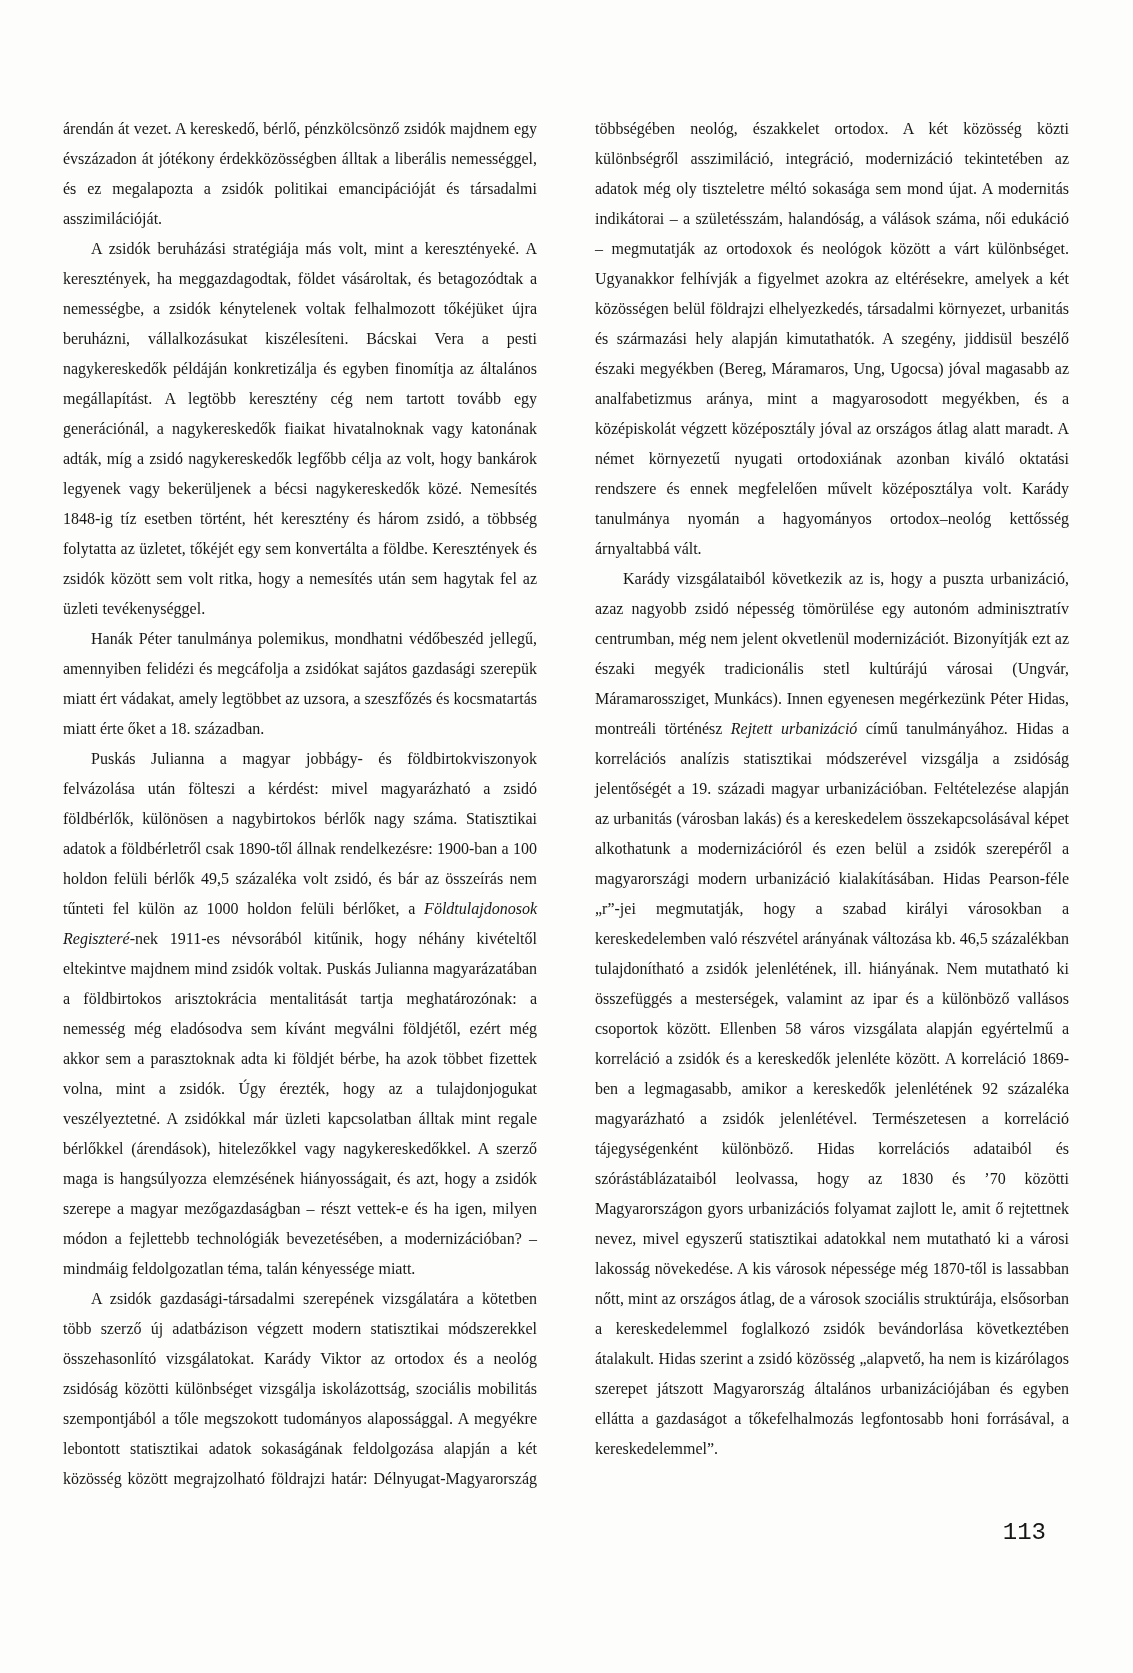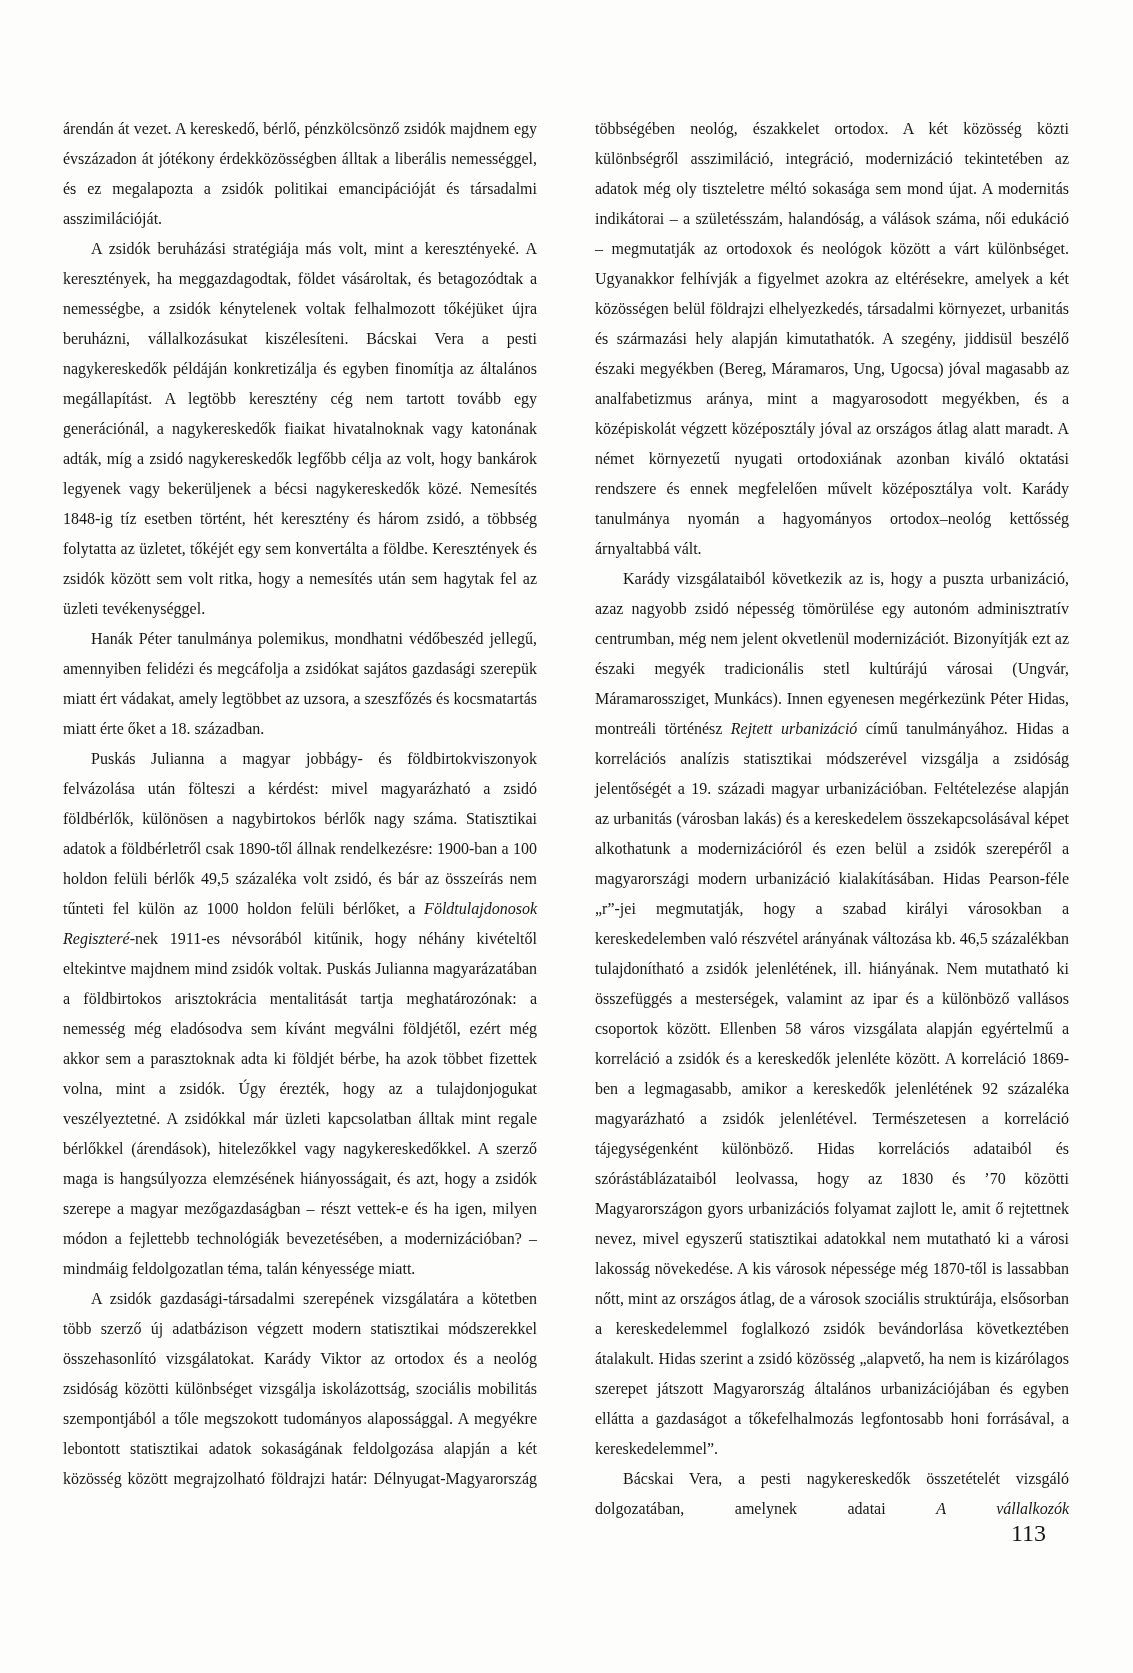--- a/index.html
+++ b/index.html
@@ -47,34 +47,34 @@
   }
   .page-number {
     position: absolute;
     top: 1518px;
     left: 593px;
     width: 453px;
     text-align: right;
     font-size: 24px;
     line-height: 30px;
     color: #161616;
+    font-family: Liberation Mono, monospace;
   }
 </style>
 </head>
 <body>
 
 <div class="page">
   <div class="columns">
     <div class="column" id="col-left">
         <p><span>árendán át vezet. A kereskedő, bérlő, pénzkölcsönző zsidók majdnem egy évszázadon át jótékony érdekközösségben álltak a liberális nemességgel, és ez megalapozta a zsidók politikai emancipációját és társadalmi asszimilációját.</span></p>
         <p class="indent"><span>A zsidók beruházási stratégiája más volt, mint a keresztényeké. A keresztények, ha meggazdagodtak, földet vásároltak, és betagozódtak a nemességbe, a zsidók kénytelenek voltak felhalmozott tőkéjüket újra beruházni, vállalkozásukat kiszélesíteni. Bácskai Vera a pesti nagykereskedők példáján konkretizálja és egyben finomítja az általános megállapítást. A legtöbb keresztény cég nem tartott tovább egy generációnál, a nagykereskedők fiaikat hivatalnoknak vagy katonának adták, míg a zsidó nagykereskedők legfőbb célja az volt, hogy bankárok legyenek vagy bekerüljenek a bécsi nagykereskedők közé. Nemesítés 1848-ig tíz esetben történt, hét keresztény és három zsidó, a többség folytatta az üzletet, tőkéjét egy sem konvertálta a földbe. Keresztények és zsidók között sem volt ritka, hogy a nemesítés után sem hagytak fel az üzleti tevékenységgel.</span></p>
         <p class="indent"><span>Hanák Péter tanulmánya polemikus, mondhatni védőbeszéd jellegű, amennyiben felidézi és megcáfolja a zsidókat sajátos gazdasági szerepük miatt ért vádakat, amely legtöbbet az uzsora, a szeszfőzés és kocsmatartás miatt érte őket a 18. században.</span></p>
         <p class="indent"><span>Puskás Julianna a magyar jobbágy- és földbirtokviszonyok felvázolása után fölteszi a kérdést: mivel magyarázható a zsidó földbérlők, különösen a nagybirtokos bérlők nagy száma. Statisztikai adatok a földbérletről csak 1890-től állnak rendelkezésre: 1900-ban a 100 holdon felüli bérlők 49,5 százaléka volt zsidó, és bár az összeírás nem tűnteti fel külön az 1000 holdon felüli bérlőket, a </span><em>Földtulajdonosok Regiszteré</em><span>-nek 1911-es névsorából kitűnik, hogy néhány kivételtől eltekintve majdnem mind zsidók voltak. Puskás Julianna magyarázatában a földbirtokos arisztokrácia mentalitását tartja meghatározónak: a nemesség még eladósodva sem kívánt megválni földjétől, ezért még akkor sem a parasztoknak adta ki földjét bérbe, ha azok többet fizettek volna, mint a zsidók. Úgy érezték, hogy az a tulajdonjogukat veszélyeztetné. A zsidókkal már üzleti kapcsolatban álltak mint regale bérlőkkel (árendások), hitelezőkkel vagy nagykereskedőkkel. A szerző maga is hangsúlyozza elemzésének hiányosságait, és azt, hogy a zsidók szerepe a magyar mezőgazdaságban – részt vettek-e és ha igen, milyen módon a fejlettebb technológiák bevezetésében, a modernizációban? – mindmáig feldolgozatlan téma, talán kényessége miatt.</span></p>
         <p class="indent continues"><span>A zsidók gazdasági-társadalmi szerepének vizsgálatára a kötetben több szerző új adatbázison végzett modern statisztikai módszerekkel összehasonlító vizsgálatokat. Karády Viktor az ortodox és a neológ zsidóság közötti különbséget vizsgálja iskolázottság, szociális mobilitás szempontjából a tőle megszokott tudományos alapossággal. A megyékre lebontott statisztikai adatok sokaságának feldolgozása alapján a két közösség között megrajzolható földrajzi határ: Délnyugat-Magyarország</span></p>
       </div>
     <div class="column" id="col-right">
         <p><span>többségében neológ, északkelet ortodox. A két közösség közti különbségről asszimiláció, integráció, modernizáció tekintetében az adatok még oly tiszteletre méltó sokasága sem mond újat. A modernitás indikátorai – a születésszám, halandóság, a válások száma, női edukáció – megmutatják az ortodoxok és neológok között a várt különbséget. Ugyanakkor felhívják a figyelmet azokra az eltérésekre, amelyek a két közösségen belül földrajzi elhelyezkedés, társadalmi környezet, urbanitás és származási hely alapján kimutathatók. A szegény, jiddisül beszélő északi megyékben (Bereg, Máramaros, Ung, Ugocsa) jóval magasabb az analfabetizmus aránya, mint a magyarosodott megyékben, és a középiskolát végzett középosztály jóval az országos átlag alatt maradt. A német környezetű nyugati ortodoxiának azonban kiváló oktatási rendszere és ennek megfelelően művelt középosztálya volt. Karády tanulmánya nyomán a hagyományos ortodox–neológ kettősség árnyaltabbá vált.</span></p>
         <p class="indent"><span>Karády vizsgálataiból következik az is, hogy a puszta urbanizáció, azaz nagyobb zsidó népesség tömörülése egy autonóm adminisztratív centrumban, még nem jelent okvetlenül modernizációt. Bizonyítják ezt az északi megyék tradicionális stetl kultúrájú városai (Ungvár, Máramarossziget, Munkács). Innen egyenesen megérkezünk Péter Hidas, montreáli történész </span><em>Rejtett urbanizáció</em><span> című tanulmányához. Hidas a korrelációs analízis statisztikai módszerével vizsgálja a zsidóság jelentőségét a 19. századi magyar urbanizációban. Feltételezése alapján az urbanitás (városban lakás) és a kereskedelem összekapcsolásával képet alkothatunk a modernizációról és ezen belül a zsidók szerepéről a magyarországi modern urbanizáció kialakításában. Hidas Pearson-féle „r”-jei megmutatják, hogy a szabad királyi városokban a kereskedelemben való részvétel arányának változása kb. 46,5 százalékban tulajdonítható a zsidók jelenlétének, ill. hiányának. Nem mutatható ki összefüggés a mesterségek, valamint az ipar és a különböző vallásos csoportok között. Ellenben 58 város vizsgálata alapján egyértelmű a korreláció a zsidók és a kereskedők jelenléte között. A korreláció 1869-ben a legmagasabb, amikor a kereskedők jelenlétének 92 százaléka magyarázható a zsidók jelenlétével. Természetesen a korreláció tájegységenként különböző. Hidas korrelációs adataiból és szórástáblázataiból leolvassa, hogy az 1830 és ’70 közötti Magyarországon gyors urbanizációs folyamat zajlott le, amit ő rejtettnek nevez, mivel egyszerű statisztikai adatokkal nem mutatható ki a városi lakosság növekedése. A kis városok népessége még 1870-től is lassabban nőtt, mint az országos átlag, de a városok szociális struktúrája, elsősorban a kereskedelemmel foglalkozó zsidók bevándorlása következtében átalakult. Hidas szerint a zsidó közösség „alapvető, ha nem is kizárólagos szerepet játszott Magyarország általános urbanizációjában és egyben ellátta a gazdaságot a tőkefelhalmozás legfontosabb honi forrásával, a kereskedelemmel”.</span></p>
-        <p class="indent continues"><span>Bácskai Vera, a pesti nagykereskedők összetételét vizsgáló dolgozatában, amelynek adatai </span><em>A vállalkozók</em></p>
       </div>
   </div>
   <div class="page-number">113</div>
 </div>
 
 </body></html>

